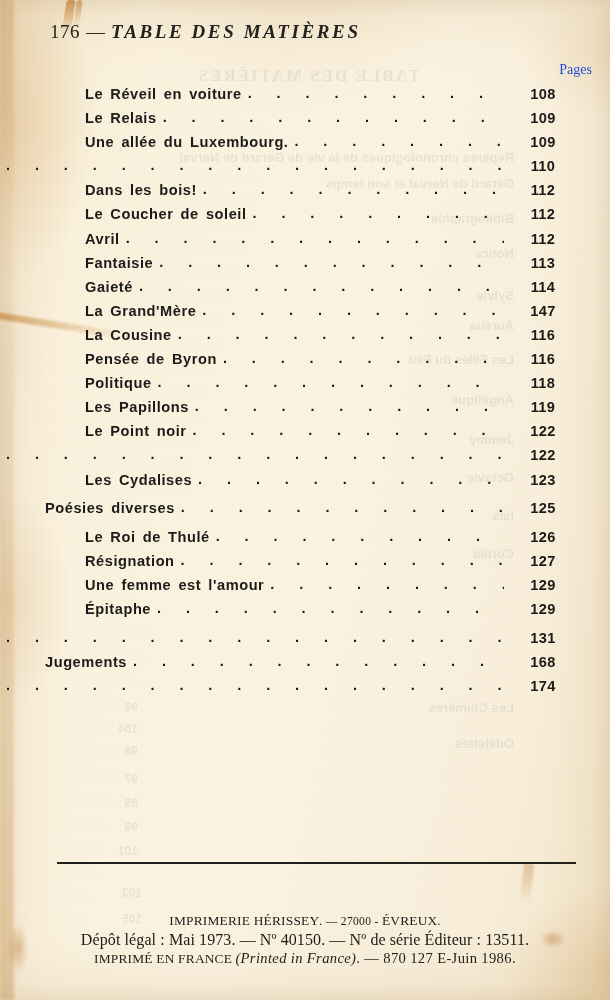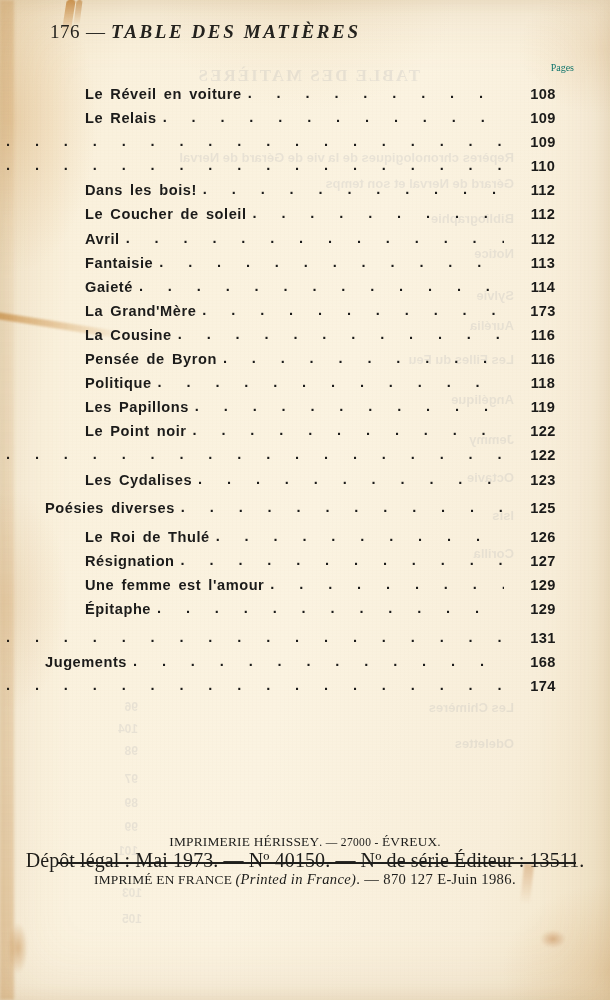--- a/index.html
+++ b/index.html
@@ -59,23 +59,23 @@
   #header{
     position:absolute;left:50px;top:21px;
     font-family:"Liberation Serif",serif;
     font-size:19px;color:#20201e;white-space:nowrap;
   }
   #header .folio{font-weight:400;letter-spacing:.5px;}
   #header .dash{font-weight:400;padding:0 6px;}
   #header .title{font-style:italic;font-weight:700;letter-spacing:2.6px;}
 
   #pages-label{
-    position:absolute;right:36px;top:62px;
+    position:absolute;right:18px;top:62px;
     font-family:"Liberation Serif",serif;
-    font-size:10px;color:#0f766e;
+    font-size:14px;color:#1d4ed8;
   }
 
   
   #toc{position:absolute;left:0;top:86px;width:610px;}
   .row{
     position:relative;height:24.1px;
     display:flex;align-items:baseline;
     color:#1b1b1a;
   }
   .row .label{
@@ -97,27 +97,27 @@
     font-weight:700;font-size:14.6px;letter-spacing:.4px;color:#1b1b1a;
   }
   .row.gap-before{margin-top:4.5px;}
 
   
   #rule{
     position:absolute;left:57px;top:862px;width:519px;height:2px;
     background:#20201d;
   }
   #colophon{
-    position:absolute;left:0;top:833px;width:610px;
+    position:absolute;left:0;top:912px;width:610px;
     text-align:center;color:#1c1c1a;
     font-family:"Liberation Serif",serif;
   }
   #colophon .line{white-space:nowrap;}
   #line1{font-size:11.5px;letter-spacing:.35px;line-height:17px;}
-  #line2{font-size:20px;letter-spacing:.1px;line-height:19px;}
+  #line2{font-size:16px;letter-spacing:.1px;line-height:19px;}
   #line3{font-size:11.5px;letter-spacing:.35px;line-height:18px;}
   .sc{font-variant:small-caps;font-size:13.4px;letter-spacing:.2px;}
   .it{font-style:italic;}
   #line3 .big{font-size:14.6px;}
 
   
   #grain{
     position:absolute;inset:0;pointer-events:none;opacity:.22;
     background-image:
       repeating-linear-gradient(0deg,rgba(120,90,50,.05) 0 1px,rgba(255,255,255,0) 1px 3px),
@@ -179,20 +179,21 @@
       <span class="label">Le Réveil en voiture</span>
       <span class="leader">. . . . . . . . . . . . . . . . . . . . . . . . . . . . . . . . . . . . . . . .</span>
       <span class="pageno">108</span>
     </div>
     <div class="row lvl1">
       <span class="label">Le Relais</span>
       <span class="leader">. . . . . . . . . . . . . . . . . . . . . . . . . . . . . . . . . . . . . . . .</span>
       <span class="pageno">109</span>
     </div>
     <div class="row lvl1">
+      <span class="label">Une allée du Luxembourg.</span>
       <span class="leader">. . . . . . . . . . . . . . . . . . . . . . . . . . . . . . . . . . . . . . . .</span>
       <span class="pageno">109</span>
     </div>
     <div class="row lvl1">
       <span class="leader">. . . . . . . . . . . . . . . . . . . . . . . . . . . . . . . . . . . . . . . .</span>
       <span class="pageno">110</span>
     </div>
     <div class="row lvl1">
       <span class="label">Dans les bois!</span>
       <span class="leader">. . . . . . . . . . . . . . . . . . . . . . . . . . . . . . . . . . . . . . . .</span>
@@ -214,21 +215,21 @@
       <span class="pageno">113</span>
     </div>
     <div class="row lvl1">
       <span class="label">Gaieté</span>
       <span class="leader">. . . . . . . . . . . . . . . . . . . . . . . . . . . . . . . . . . . . . . . .</span>
       <span class="pageno">114</span>
     </div>
     <div class="row lvl1">
       <span class="label">La Grand'Mère</span>
       <span class="leader">. . . . . . . . . . . . . . . . . . . . . . . . . . . . . . . . . . . . . . . .</span>
-      <span class="pageno">173</span>
+      <span class="pageno">147</span>
     </div>
     <div class="row lvl1">
       <span class="label">La Cousine</span>
       <span class="leader">. . . . . . . . . . . . . . . . . . . . . . . . . . . . . . . . . . . . . . . .</span>
       <span class="pageno">116</span>
     </div>
     <div class="row lvl1">
       <span class="label">Pensée de Byron</span>
       <span class="leader">. . . . . . . . . . . . . . . . . . . . . . . . . . . . . . . . . . . . . . . .</span>
       <span class="pageno">116</span>

